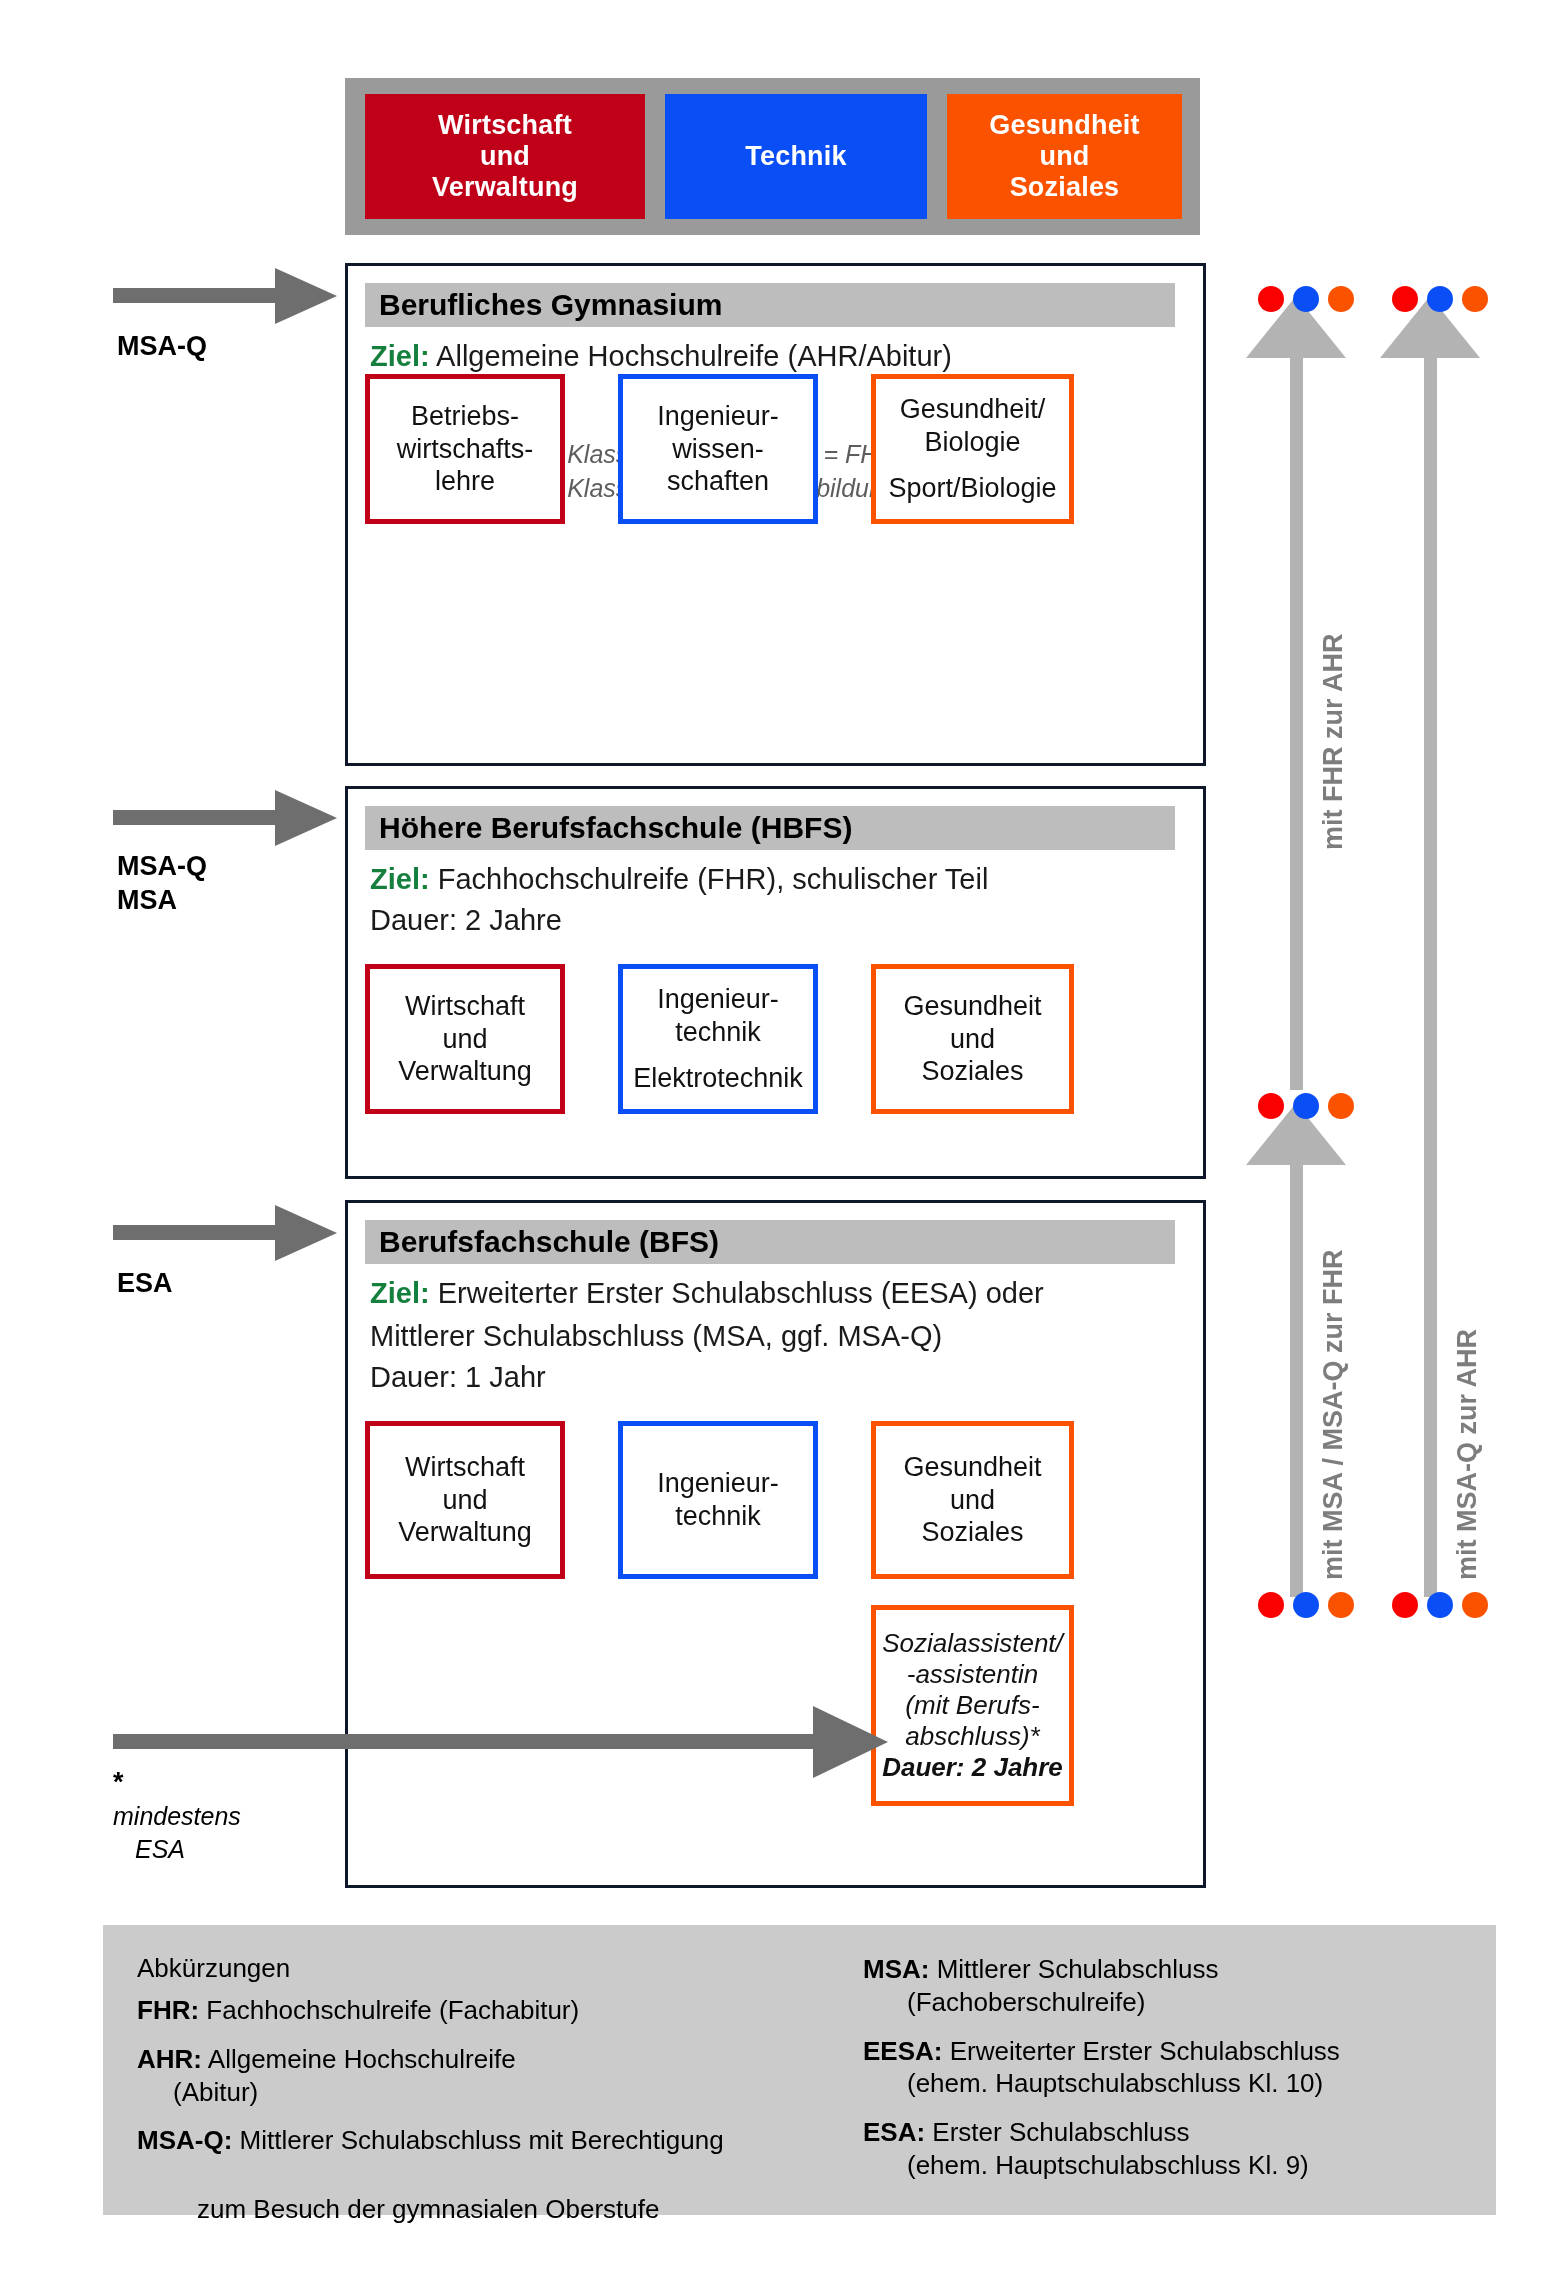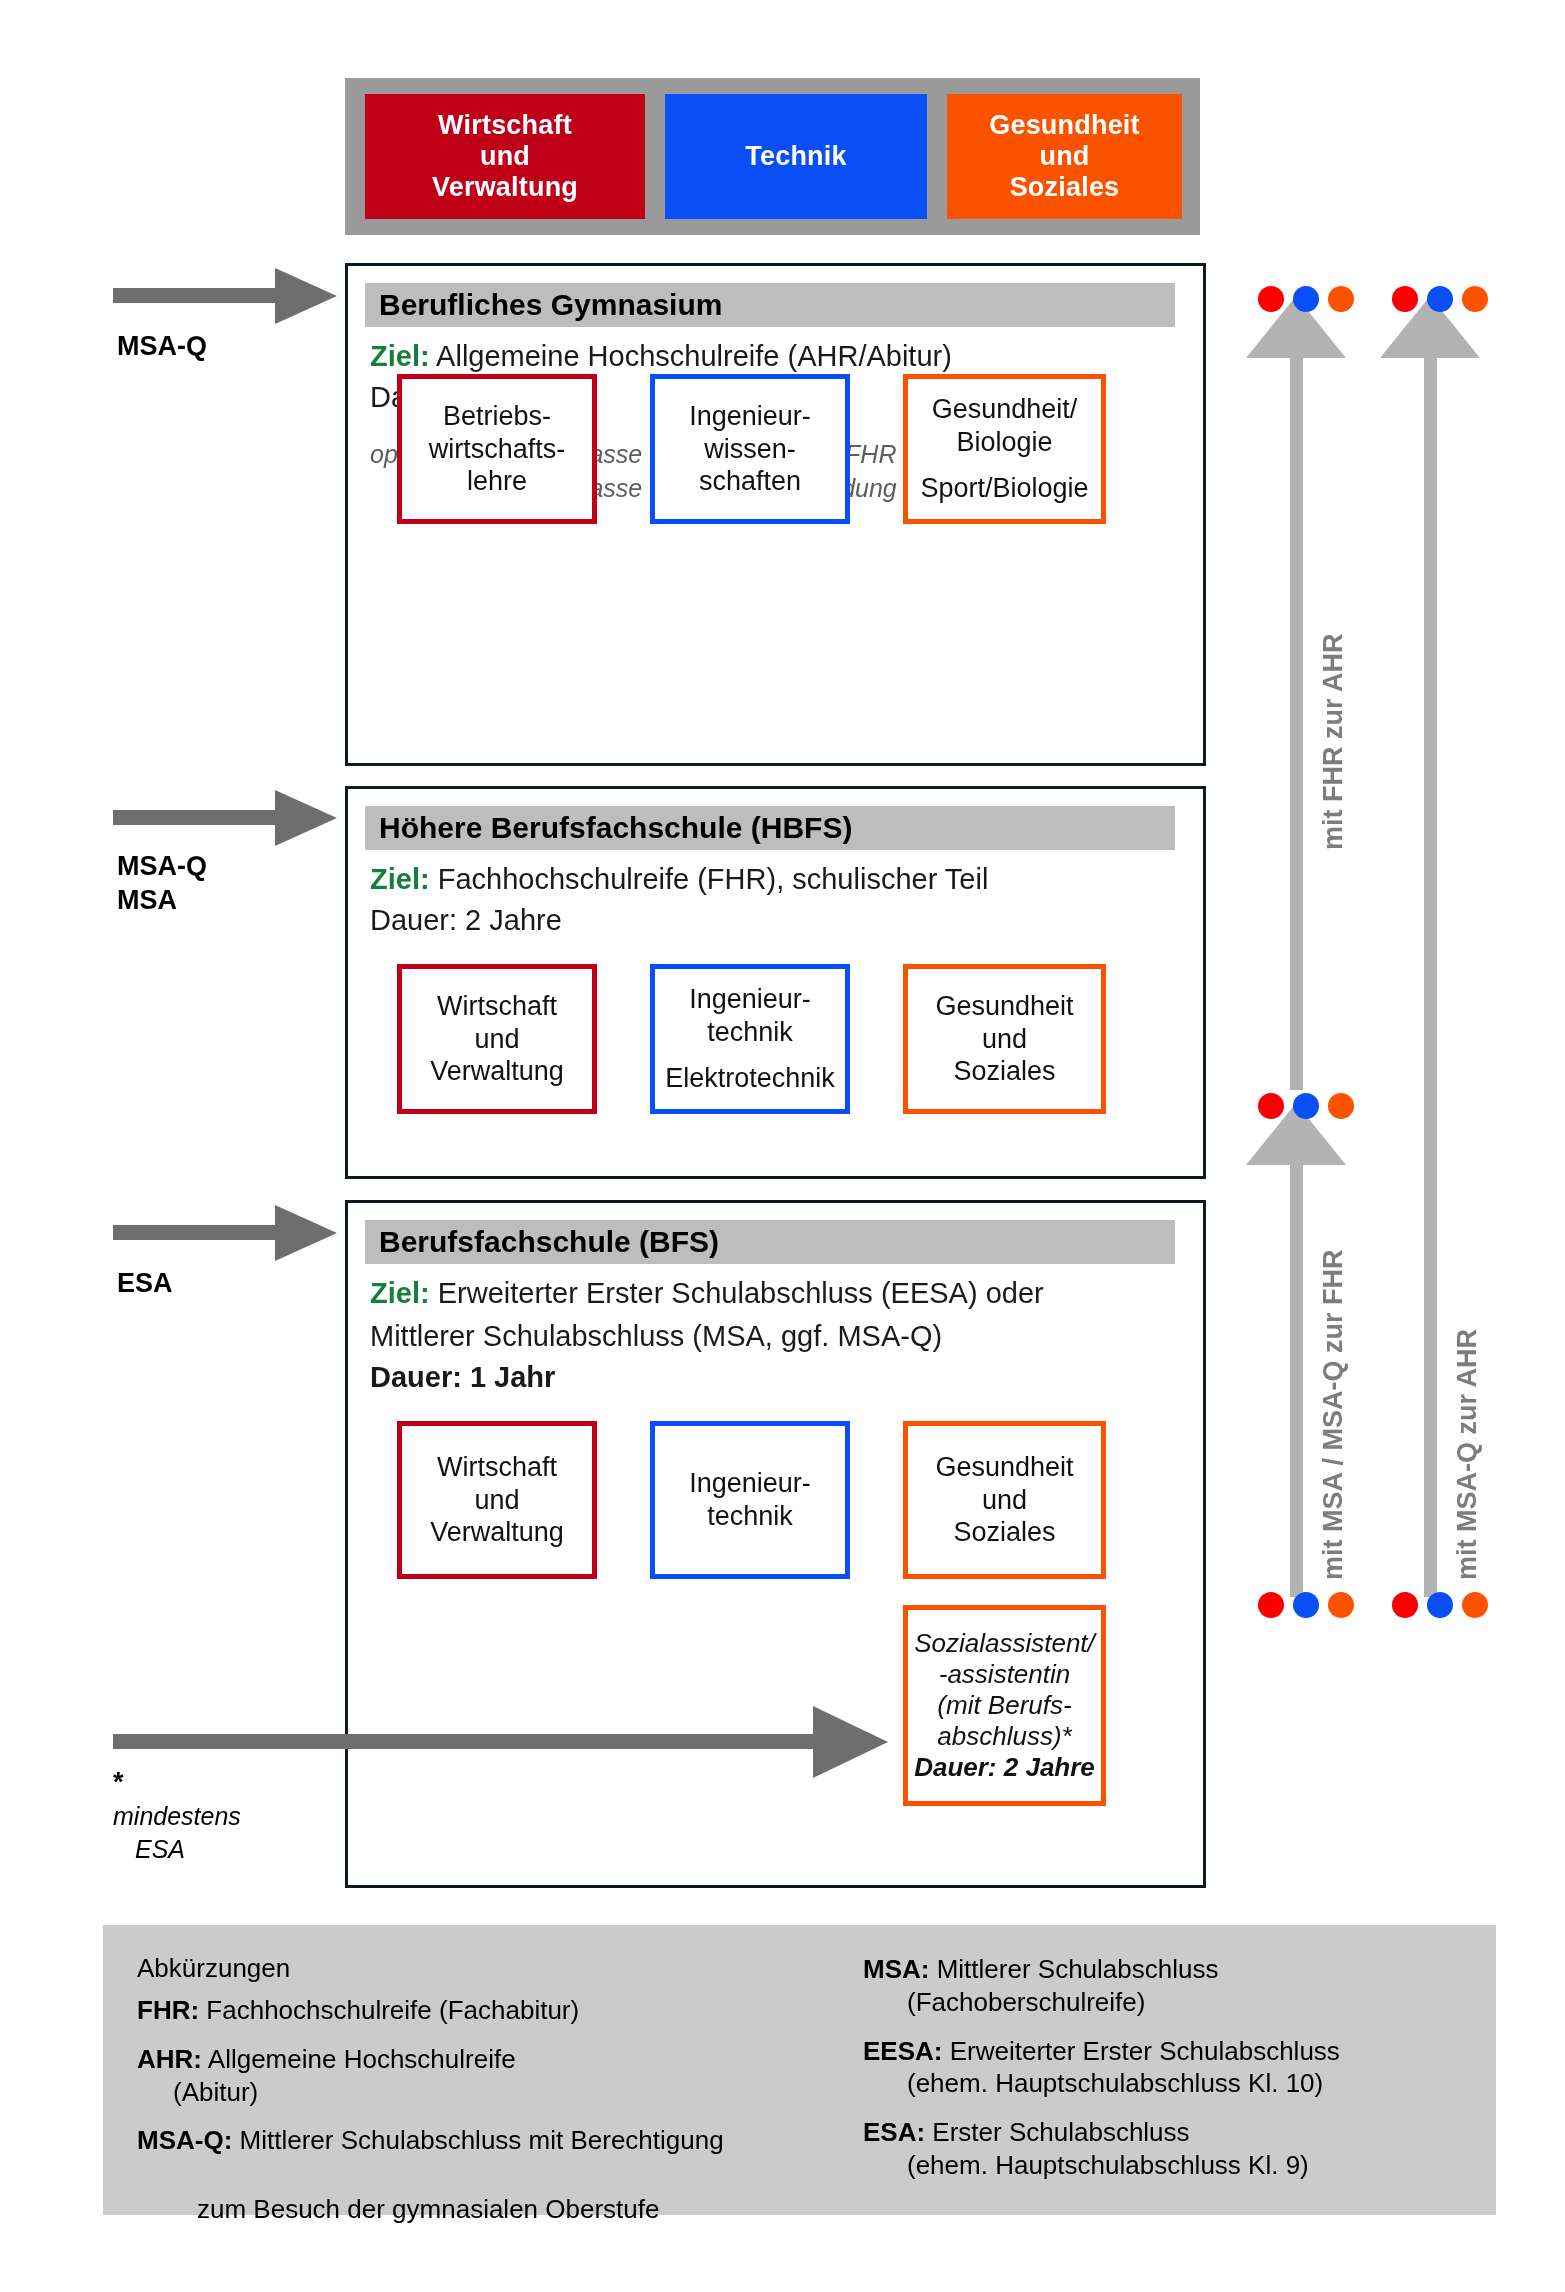--- a/index.html
+++ b/index.html
@@ -39,21 +39,21 @@
   .optWrap{position:absolute;left:22px;font-style:italic;color:#5d5d5d;font-size:25px;line-height:1.34;}
   .optRow{display:flex;align-items:flex-start;}
   .optLbl{width:112px;flex:none;}
   .bulletDot{display:inline-block;width:13px;height:13px;border-radius:50%;
     background:#5d5d5d;margin:10px 11px 0 0;flex:none;}
 
   
   .subjRow{position:absolute;left:17px;width:815px;}
   .subj{position:absolute;top:0;box-sizing:border-box;background:#fff;
     display:flex;flex-direction:column;align-items:center;justify-content:center;
-    text-align:center;font-size:27px;line-height:1.22;color:#111;margin-left:32px;}
+    text-align:center;font-size:27px;line-height:1.22;color:#111;}
   .subj.red{border:5px solid #c00018;}
   .subj.blue{border:5px solid #0a4ff5;}
   .subj.orange{border:5px solid #fb5200;}
   .subj span{display:block;}
   .subj .gap{height:14px;}
 
   
   .entryArrow{position:absolute;height:56px;}
   .entryArrow .shaft{position:absolute;left:0;top:20px;height:15px;background:#6e6e6e;}
   .entryArrow .head{position:absolute;top:0;width:0;height:0;
@@ -197,21 +197,21 @@
   </div>
 </div>
 
 <div class="abs panel" id="panelBFS">
   <div class="panelHead">Berufsfachschule (BFS)</div>
   <div class="goal" style="top:72px;">
     <b>Ziel:</b>
     <span>Erweiterter Erster Schulabschluss (EESA) oder</span>
   </div>
   <div class="goal" style="top:115px;">Mittlerer Schulabschluss (MSA, ggf. MSA-Q)</div>
-  <div class="dauer" style="top:158px;font-weight:bold;">Dauer: 1 Jahr</div>
+  <div class="dauer" style="top:158px;">Dauer: 1 Jahr</div>
 
   <div class="subj red" style="left:17px;top:218px;width:200px;height:158px;">
     <span>Wirtschaft</span>
     <span>und</span>
     <span>Verwaltung</span>
   </div>
   <div class="subj blue" style="left:270px;top:218px;width:200px;height:158px;">
     <span>Ingenieur-</span>
     <span>technik</span>
   </div>

